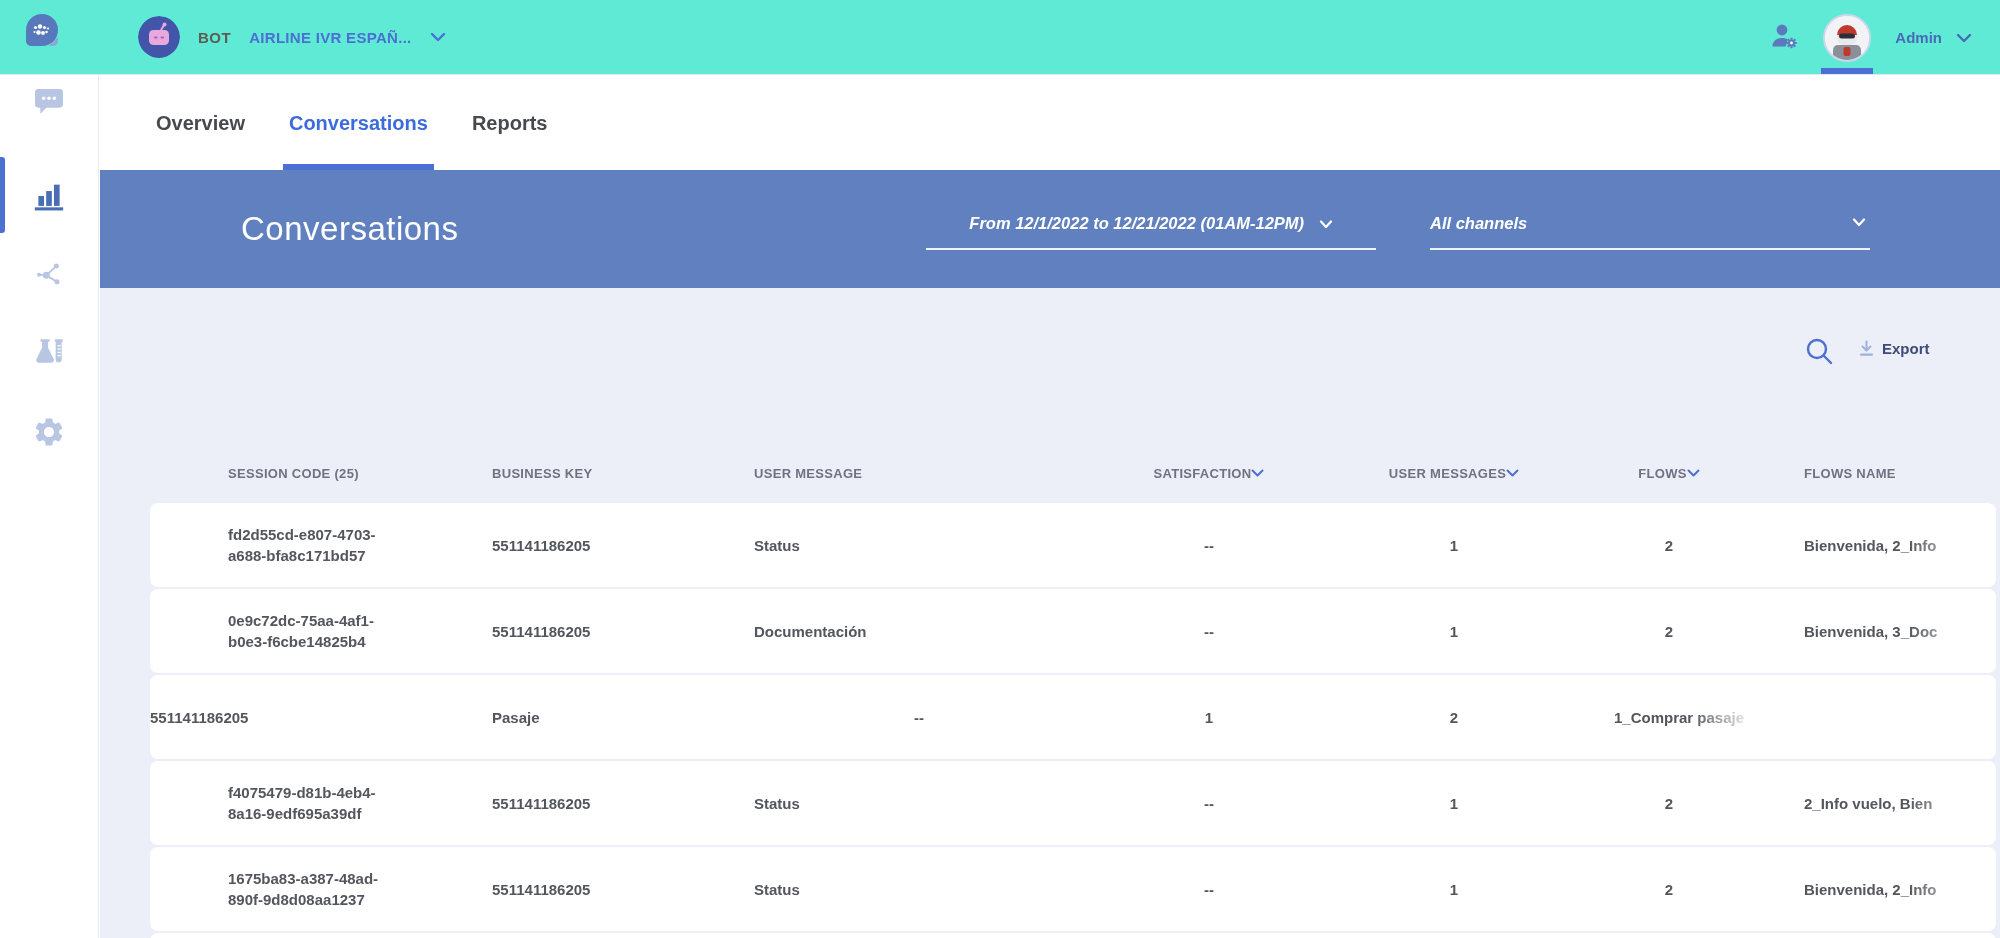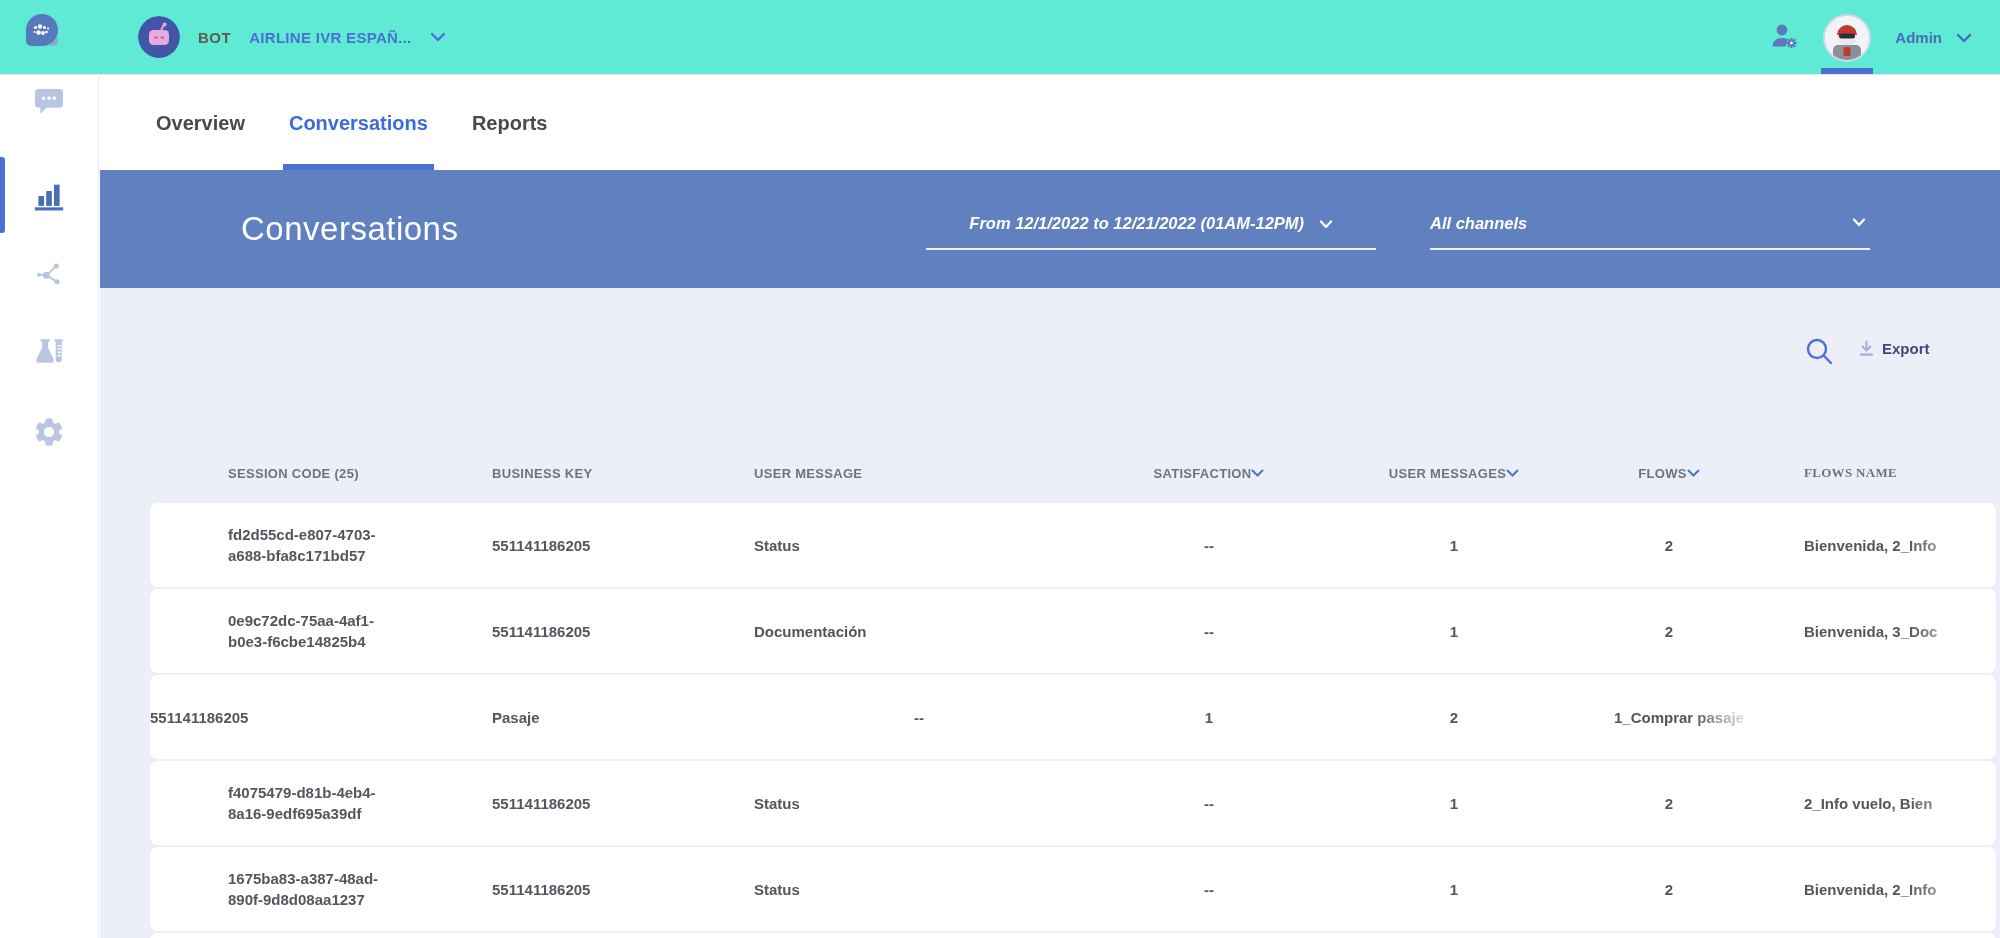--- a/index.html
+++ b/index.html
@@ -64,21 +64,21 @@
   .export-btn { position:absolute; left:1758px; top:52px; display:flex; align-items:center;
                 gap:7px; cursor:pointer; }
   .export-label { font-size:15px; font-weight:700; color:#3e4a77; }
 
   .tgrid { display:grid; grid-template-columns:342px 262px 330px 250px 240px 190px 1fr;
            align-items:center; }
   .thead { position:absolute; left:50px; top:170px; width:1846px; height:30px; }
   .hcell { font-size:13px; font-weight:700; letter-spacing:.3px; color:#6f7280; }
   .hc1 { padding-left:78px; }
   .hcenter { display:flex; align-items:center; justify-content:center; cursor:pointer; }
-  .hc7 { padding-left:40px;font-family:Liberation Serif, serif; }
+  .hc7 { padding-left:40px; }
 
   .tbody { position:absolute; left:50px; top:215px; width:1846px; }
   .row-card { height:84px; margin-bottom:2px; background:#fff; border-radius:8px;
               cursor:pointer; }
   .cell { font-size:15px; font-weight:700; color:#54565e; }
   .cc1 { padding-left:78px; line-height:1.4; }
   .cc1 span { display:inline-block; max-width:182px; }
   .ccenter { text-align:center; }
   .cc7 { padding-left:40px; white-space:nowrap; overflow:hidden;
          -webkit-mask-image:linear-gradient(90deg,#000 62%,transparent 96%);

